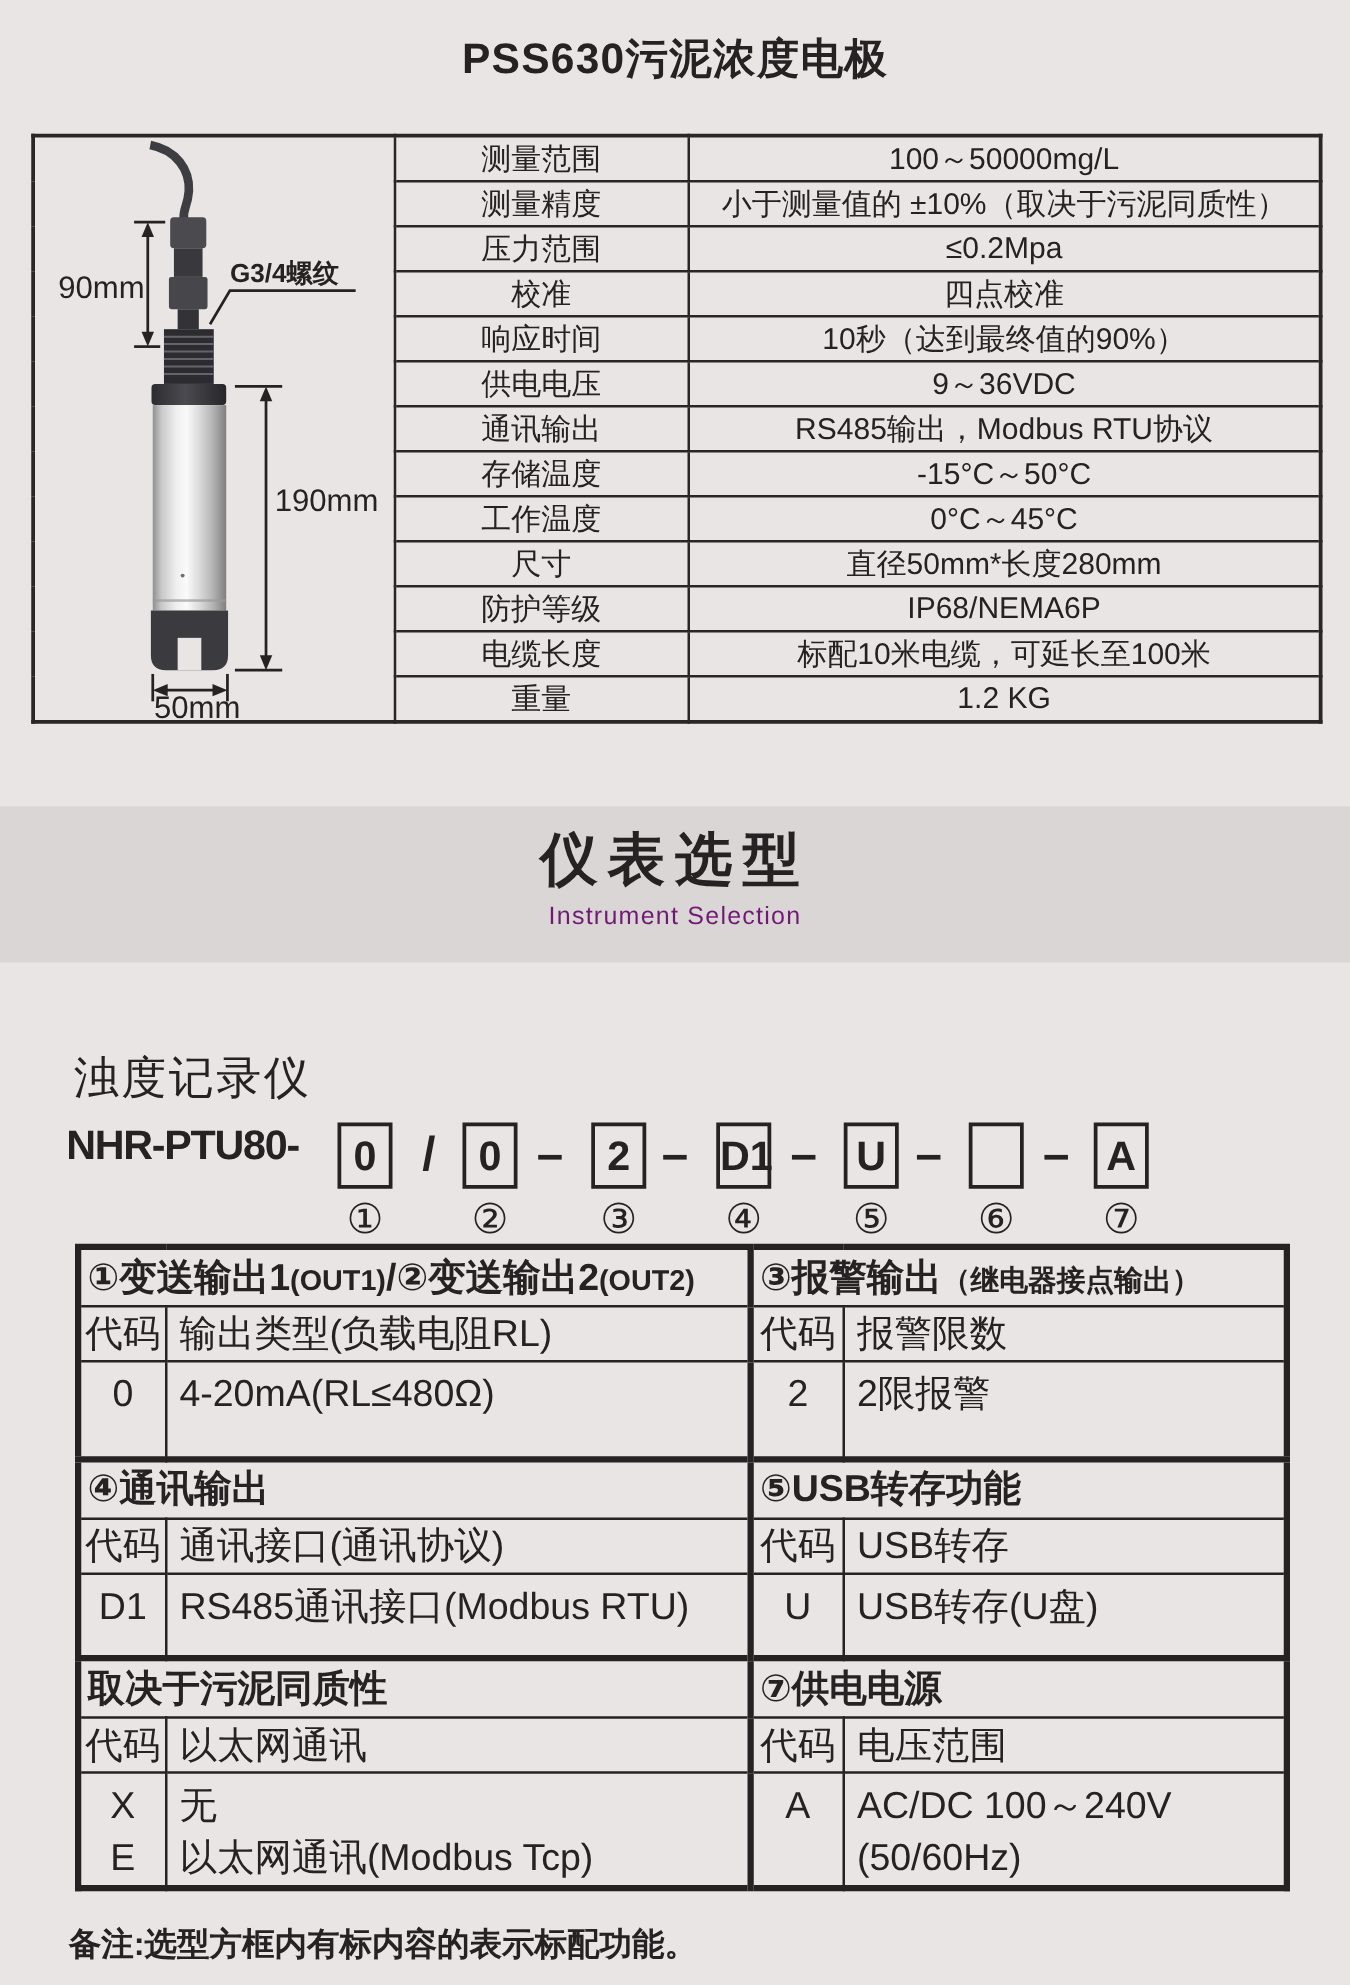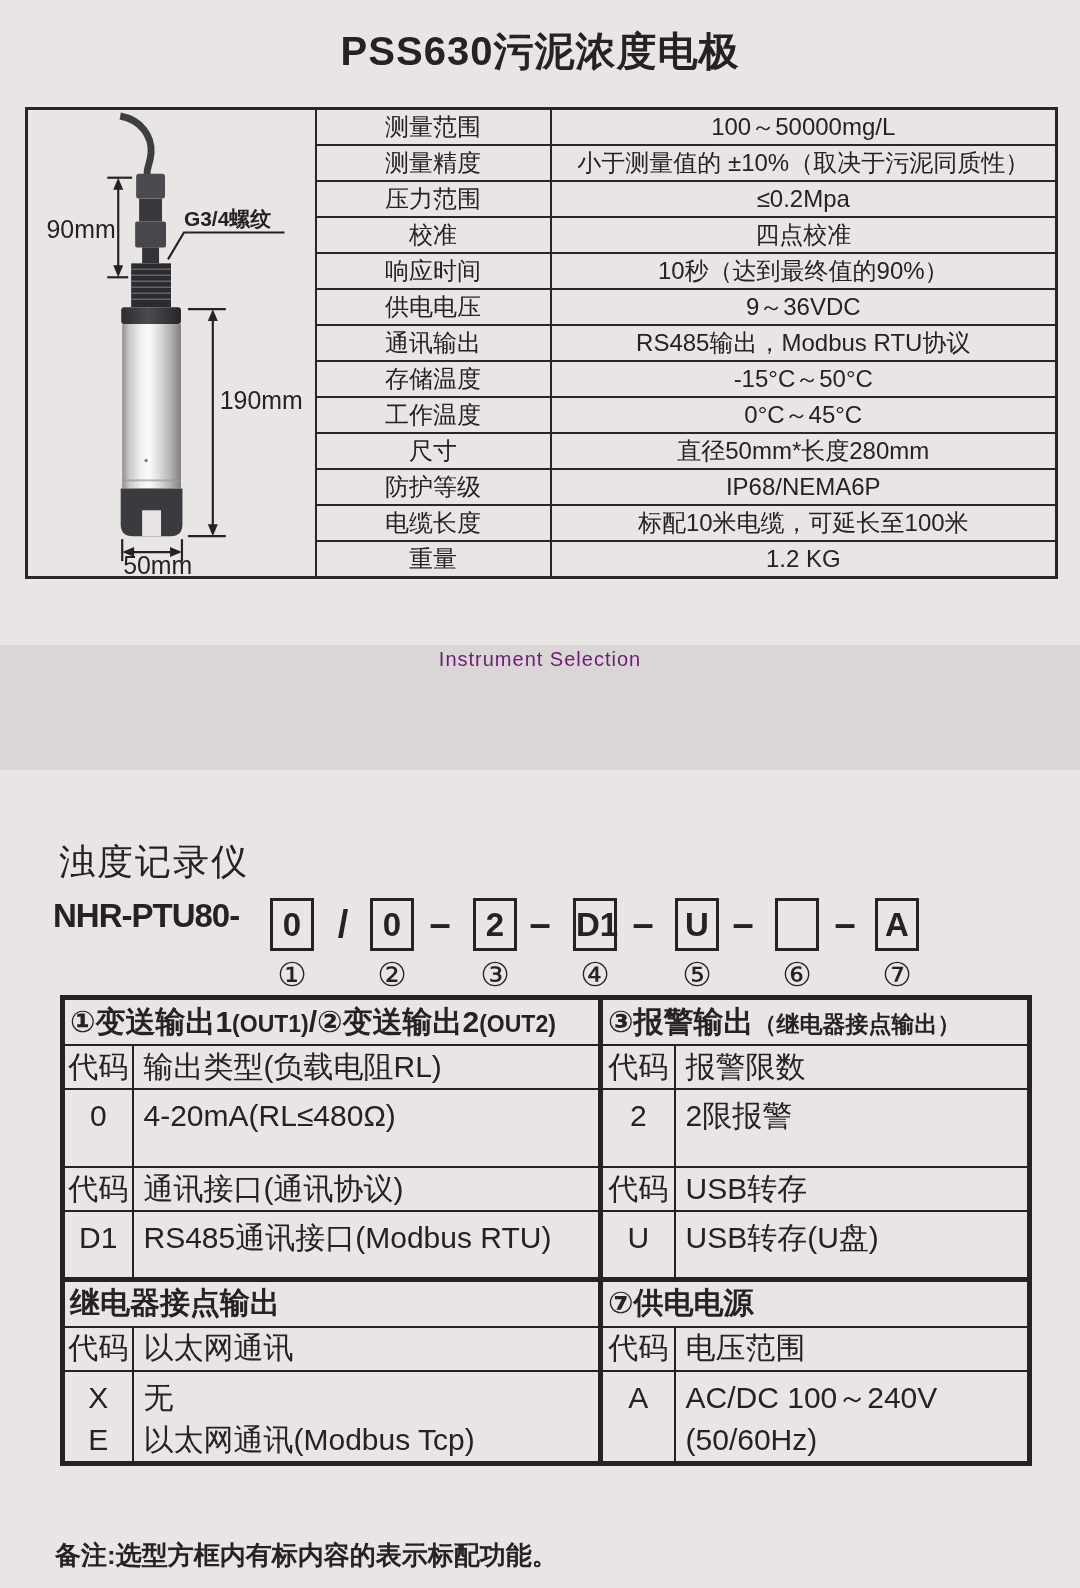--- a/index.html
+++ b/index.html
@@ -4,21 +4,21 @@
 <style>
   html,body{margin:0;padding:0;}
   body{
     width:1080px;height:1588px;position:relative;
     background:#e8e5e4;color:#262122;
     font-family:"Liberation Sans","DejaVu Sans",sans-serif;
     overflow:hidden;
   }
   .page-title{
     position:absolute;top:24px;left:0;width:100%;
-    text-align:center;font-size:40px;font-weight:bold;letter-spacing:1px;
+    text-align:center;font-size:34px;font-weight:bold;letter-spacing:1px;
   }
   
   .spec-wrap{position:absolute;left:25px;top:107px;}
   table.spec{border-collapse:collapse;table-layout:fixed;width:1030px;border:3px solid #2a2526;}
   table.spec td{border:2px solid #2a2526;height:34px;font-size:24px;padding:0;white-space:nowrap;overflow:hidden;}
   td.spec-label{text-align:center;margin-left:48px;}
   td.spec-value{text-align:center;padding-left:22px;}
   td.probe-cell{padding:0;vertical-align:top;}
   .probe-svg{display:block;width:285px;height:466px;}
   .probe-svg text{font-family:"Liberation Sans","DejaVu Sans",sans-serif;fill:#262122;}
@@ -197,20 +197,21 @@
         </tr>
   <tr>
           <td class="spec-label">重量</td>
           <td class="spec-value">1.2 KG</td>
         </tr>
 </tbody>
     </table>
 </div>
 
 <div class="banner">
+  <div class="banner-title">仪表选型</div>
   <div class="banner-sub">Instrument Selection</div>
 </div>
 
 <div class="product-name">浊度记录仪</div>
 <div class="model-prefix">NHR-PTU80-</div>
 
 <div class="code-box" style="left:270px">0</div>
 <div class="code-sep" style="left:325px">/</div>
 <div class="code-box" style="left:370px">0</div>
 <div class="code-sep" style="left:422px">–</div>
@@ -256,35 +257,39 @@
     <td class="code mid">代码</td>
     <td class="desc">报警限数</td>
   </tr>
   <tr class="data" style="height:78px">
     <td class="code">0</td>
     <td class="desc">4-20mA(RL≤480Ω)</td>
     <td class="code mid">2</td>
     <td class="desc">2限报警</td>
   </tr>
 
+  <tr class="sec">
+    <td colspan="2">④通讯输出</td>
+    <td colspan="2" class="mid">⑤USB转存功能</td>
+  </tr>
   <tr class="sub">
     <td class="code">代码</td>
     <td class="desc">通讯接口(通讯协议)</td>
     <td class="code mid">代码</td>
     <td class="desc">USB转存</td>
   </tr>
   <tr class="data" style="height:68px">
     <td class="code">D1</td>
     <td class="desc">RS485通讯接口(Modbus RTU)</td>
     <td class="code mid">U</td>
     <td class="desc">USB转存(U盘)</td>
   </tr>
 
   <tr class="sec">
-    <td colspan="2">继电器接点输出</td>
+    <td colspan="2">取决于污泥同质性</td>
     <td colspan="2" class="mid">⑦供电电源</td>
   </tr>
   <tr class="sub">
     <td class="code">代码</td>
     <td class="desc">以太网通讯</td>
     <td class="code mid">代码</td>
     <td class="desc">电压范围</td>
   </tr>
   <tr class="data" style="height:92px">
     <td class="code">

